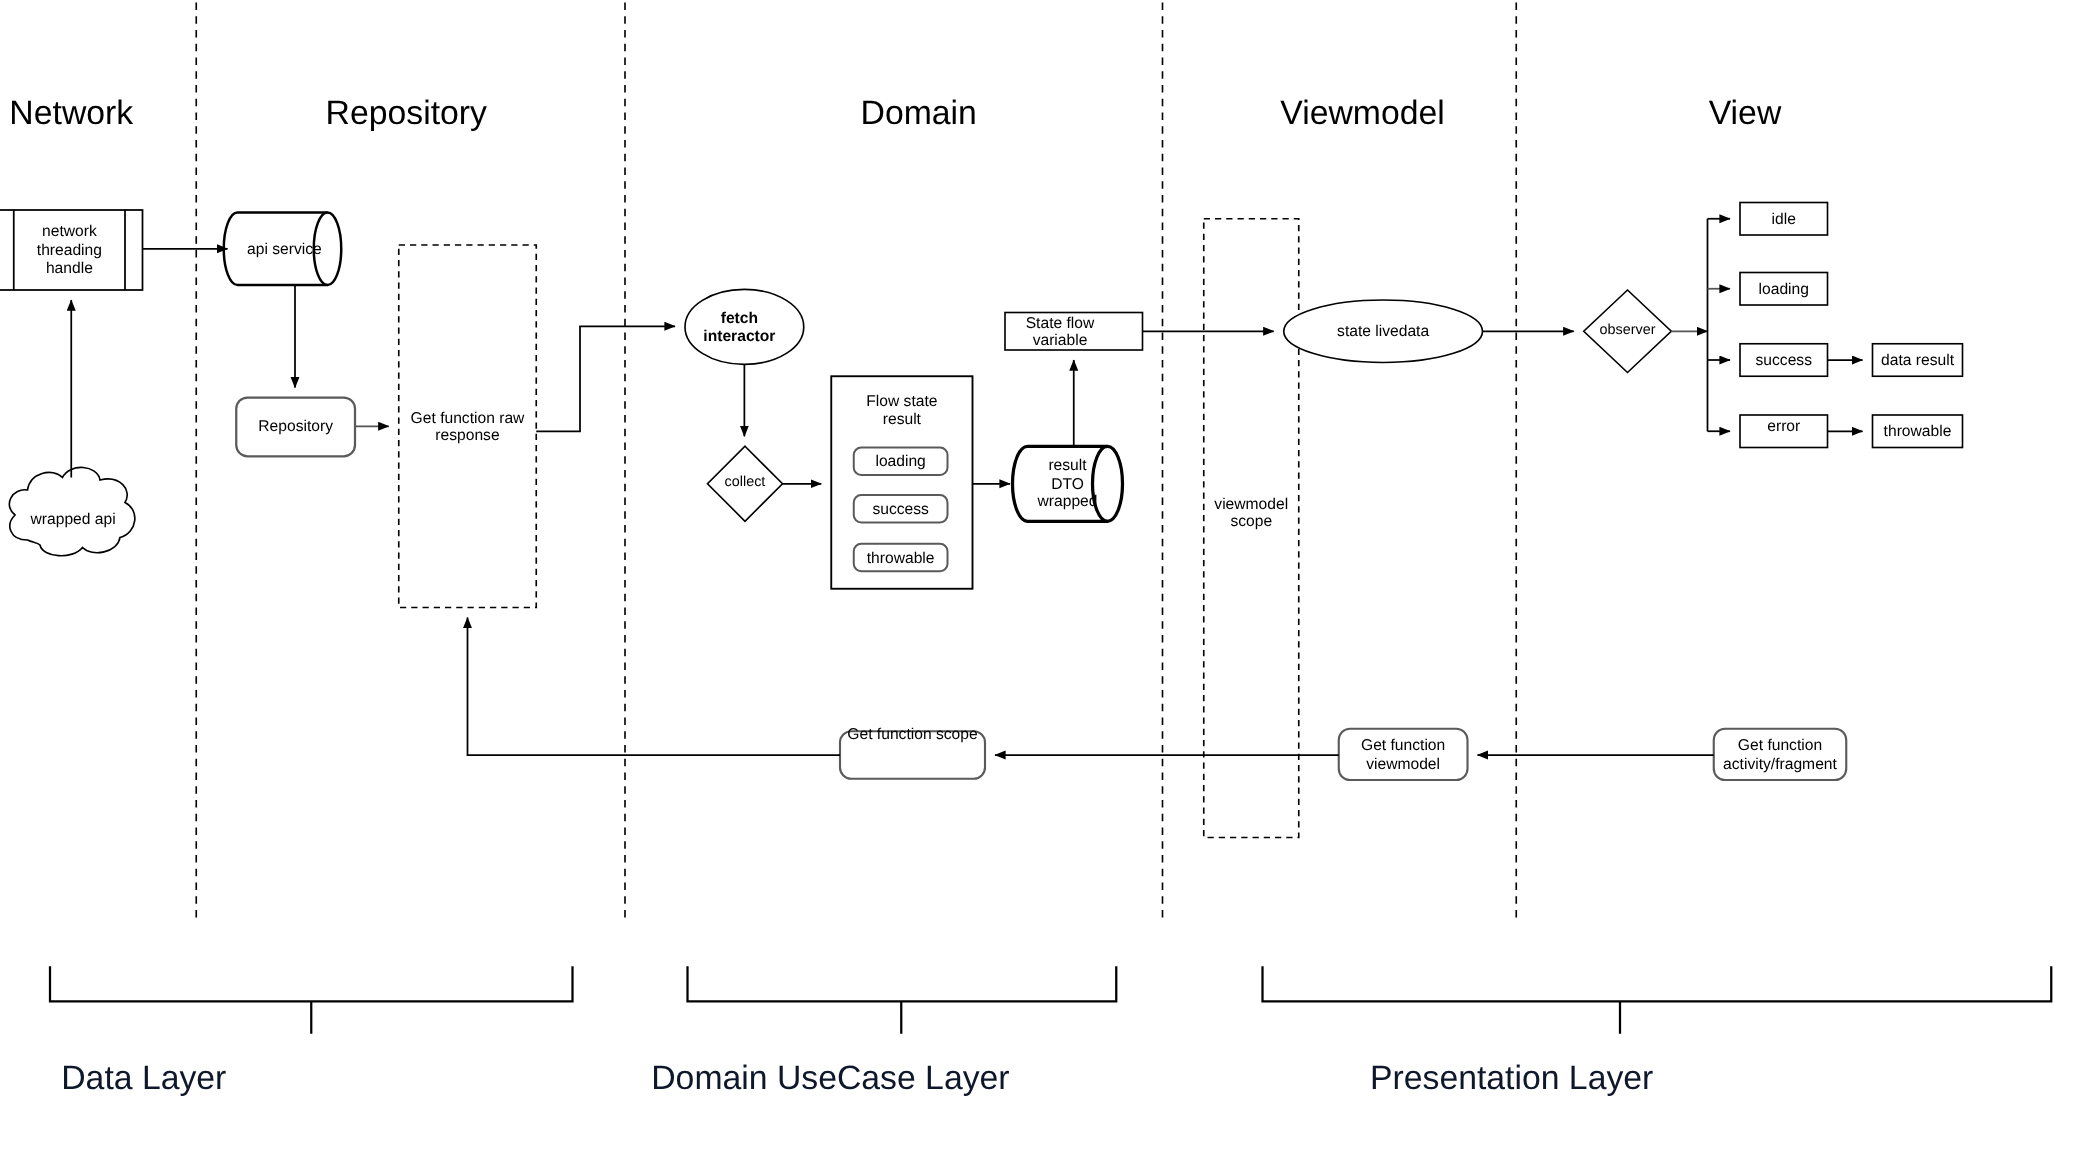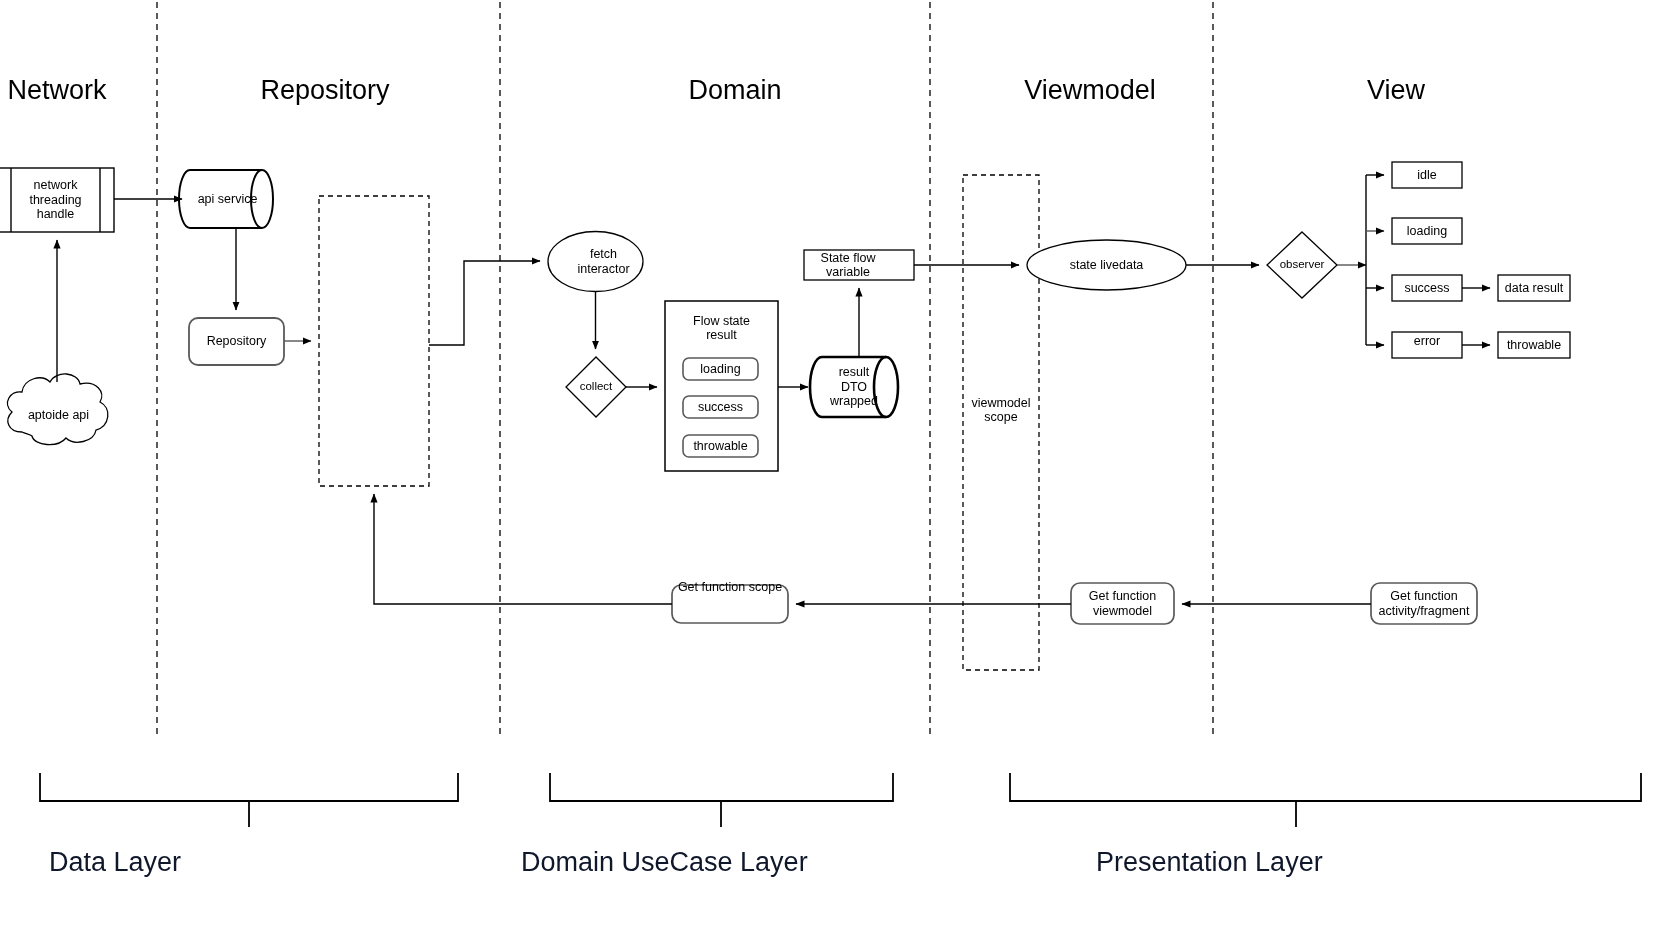--- a/index.html
+++ b/index.html
@@ -228,24 +228,26 @@
   <div class="col-header" style="left:1296px; top:75px; width:200px;">View</div>
 
   <div class="node-label t12" style="left:11px; top:168px; width:89px; height:64px;">network
 threading
 handle</div>
 
   <div class="node-label t12" style="left:190px; top:170px; width:75px; height:58px;">api service</div>
 
   <div class="node-label t12" style="left:189px; top:318px; width:95px; height:47px;">Repository</div>
 
-  <div class="node-label t12" style="left:7px; top:382px; width:103px; height:66px;">aptoide api</div>
-
-
-  <div class="node-label t12" style="left:556px; top:232px; width:95px; height:59px;">fetch
+  <div class="node-label t12" style="left:7px; top:382px; width:103px; height:66px;">wrapped api</div>
+
+  <div class="node-label t12" style="left:319px; top:311px; width:110px; height:60px;">Get function raw
+response</div>
+
+  <div class="node-label t12" style="left:544px; top:232px; width:95px; height:59px;font-weight:bold;">fetch
 interactor</div>
 
   <div class="node-label t11" style="left:566px; top:357px; width:60px; height:60px;">collect</div>
 
   <div class="node-label t12" style="left:665px; top:308px; width:113px; height:40px;">Flow state
 result</div>
 
   <div class="node-label t12" style="left:683px; top:358px; width:75px; height:22px;">loading</div>
   <div class="node-label t12" style="left:683px; top:396px; width:75px; height:22px;">success</div>
   <div class="node-label t12" style="left:683px; top:435px; width:75px; height:22px;">throwable</div>

